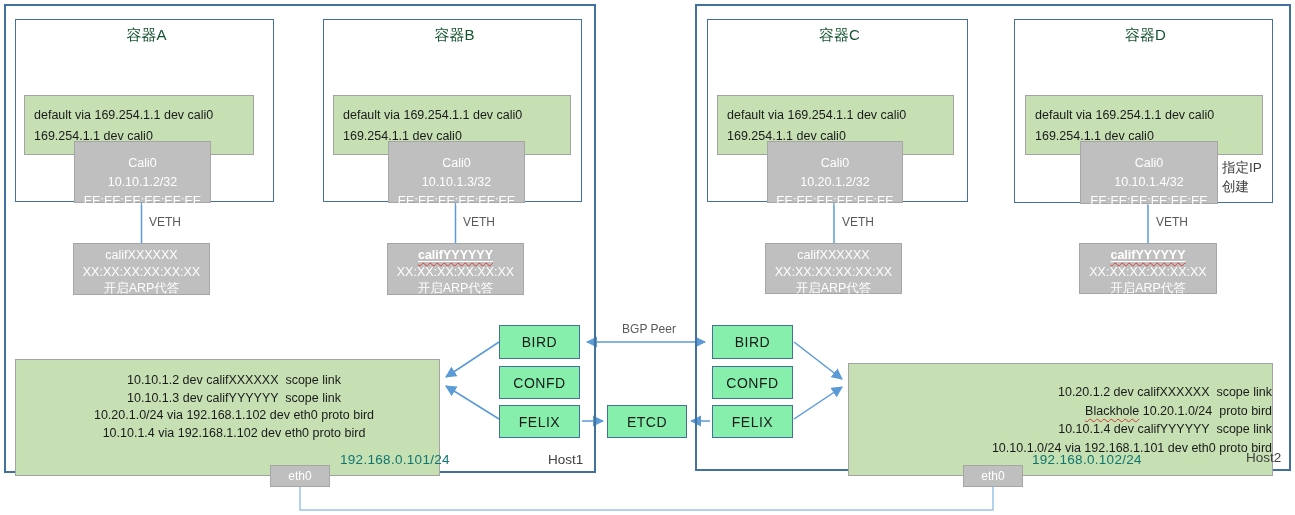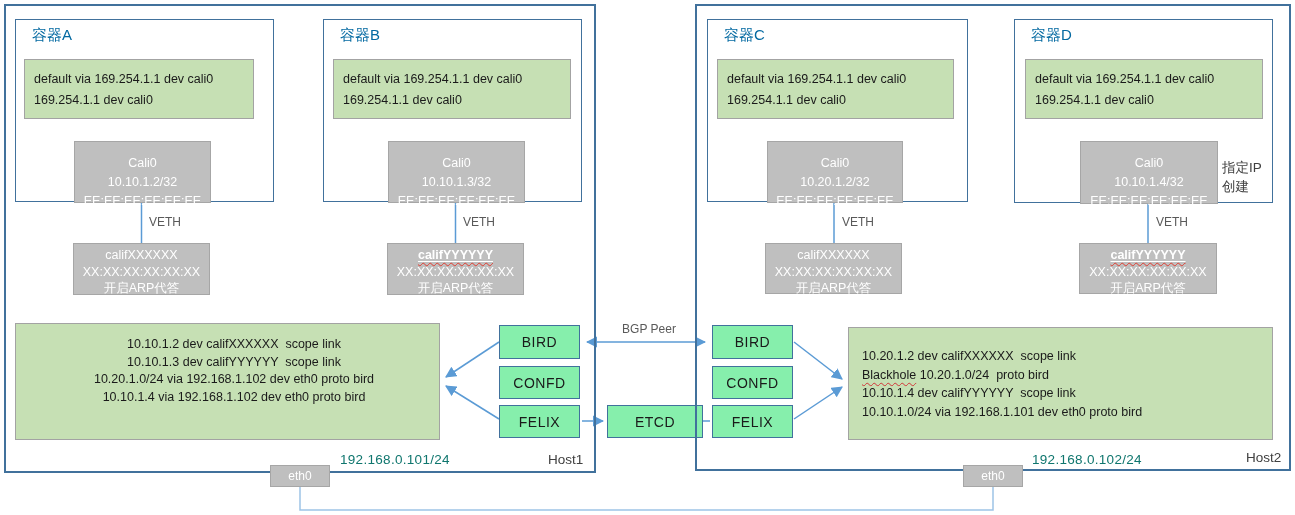--- a/index.html
+++ b/index.html
@@ -5,30 +5,30 @@
   html,body{margin:0;padding:0;background:#fff;}
   .canvas{
     position:relative;width:1295px;height:515px;background:#fff;
     font-family:"Liberation Sans",sans-serif;color:#262626;overflow:hidden;
   }
   .abs{position:absolute;box-sizing:border-box;}
   
   .host{border:2px solid #41719c;background:transparent;}
   
   .cont{border:1px solid #41719c;background:#fff;}
-  .cont-title{position:absolute;top:6px;left:16px;width:100%;font-size:15px;color:#0369a1;}
+  .cont-title{position:absolute;top:6px;left:2px;width:100%;text-align:center;font-size:15px;color:#14532d;}
   
-  .green{background:#c6e0b4;border:1px solid #a3a3a3;}
+  .green{background:#c6e0b4;border:1px solid #a3a3a3;margin-top:36px;}
   .green .ln{white-space:pre;font-size:12.5px;color:#1a1a1a;}
   .cont .green{padding:9px 0 0 9px;}
   .cont .green .ln{line-height:21px;}
   .rt{padding:12px 0 0 13px;text-align:center;}
   .rt .ln{line-height:17.5px;}
   .rt2{padding:19px 0 0 13px;}
-  .rt2 .ln{line-height:18.5px;}
+  .rt2 .ln{line-height:18.5px;text-align:right;}
   
   .gray{background:#bfbfbf;border:1px solid #a6a6a6;color:#fff;text-align:center;}
   .cali{padding-top:12px;}
   .cali .ln{font-size:12.5px;line-height:19px;white-space:pre;}
   .calif{padding-top:3px;}
   .calif .ln{font-size:12.5px;line-height:16.5px;white-space:pre;}
   
   .comp{background:#86efac;border:1.5px solid #41719c;display:flex;align-items:center;justify-content:center;
         font-size:14px;letter-spacing:.5px;color:#1a1a1a;}
   .small-label{font-size:12px;color:#595959;}
@@ -121,21 +121,21 @@
 
   <div class="abs comp" style="left:499px;top:325px;width:81px;height:34px;">BIRD</div>
   <div class="abs comp" style="left:499px;top:366px;width:81px;height:33px;">CONFD</div>
   <div class="abs comp" style="left:499px;top:405px;width:81px;height:33px;">FELIX</div>
 
   <div class="abs ip-label" style="left:340px;top:452px;">192.168.0.101/24</div>
   <div class="abs host-label" style="left:548px;top:452px;">Host1</div>
   <div class="abs gray eth" style="left:270px;top:465px;width:60px;height:22px;">eth0</div>
 
   <div class="abs small-label" style="left:609px;top:322px;width:80px;text-align:center;">BGP Peer</div>
-  <div class="abs comp" style="left:607px;top:405px;width:96px;height:33px;">ETCD</div>
+  <div class="abs comp" style="left:607px;top:405px;width:80px;height:33px;">ETCD</div>
 
   <div class="abs host" style="left:695px;top:4px;width:596px;height:467px;"></div>
 
   <div class="abs cont" style="left:707px;top:19px;width:261px;height:183px;">
     <div class="cont-title">容器C</div>
     <div class="abs green" style="left:9px;top:39px;width:237px;height:60px;">
       <div class="ln">default via 169.254.1.1 dev cali0</div>
       <div class="ln">169.254.1.1 dev cali0</div>
     </div>
     <div class="abs gray cali" style="left:59px;top:121px;width:136px;height:62px;">

